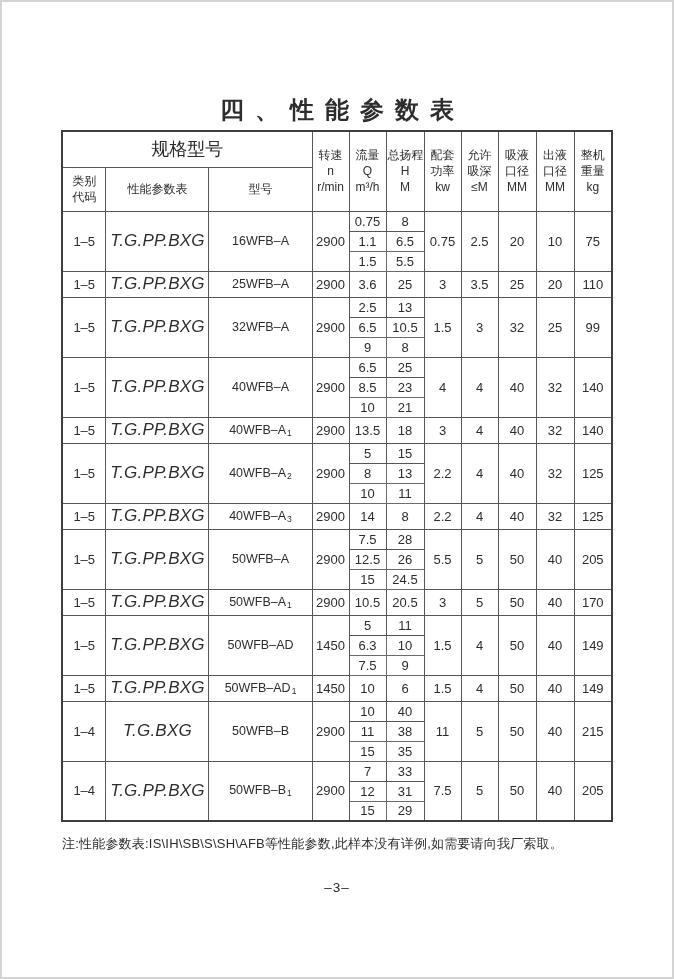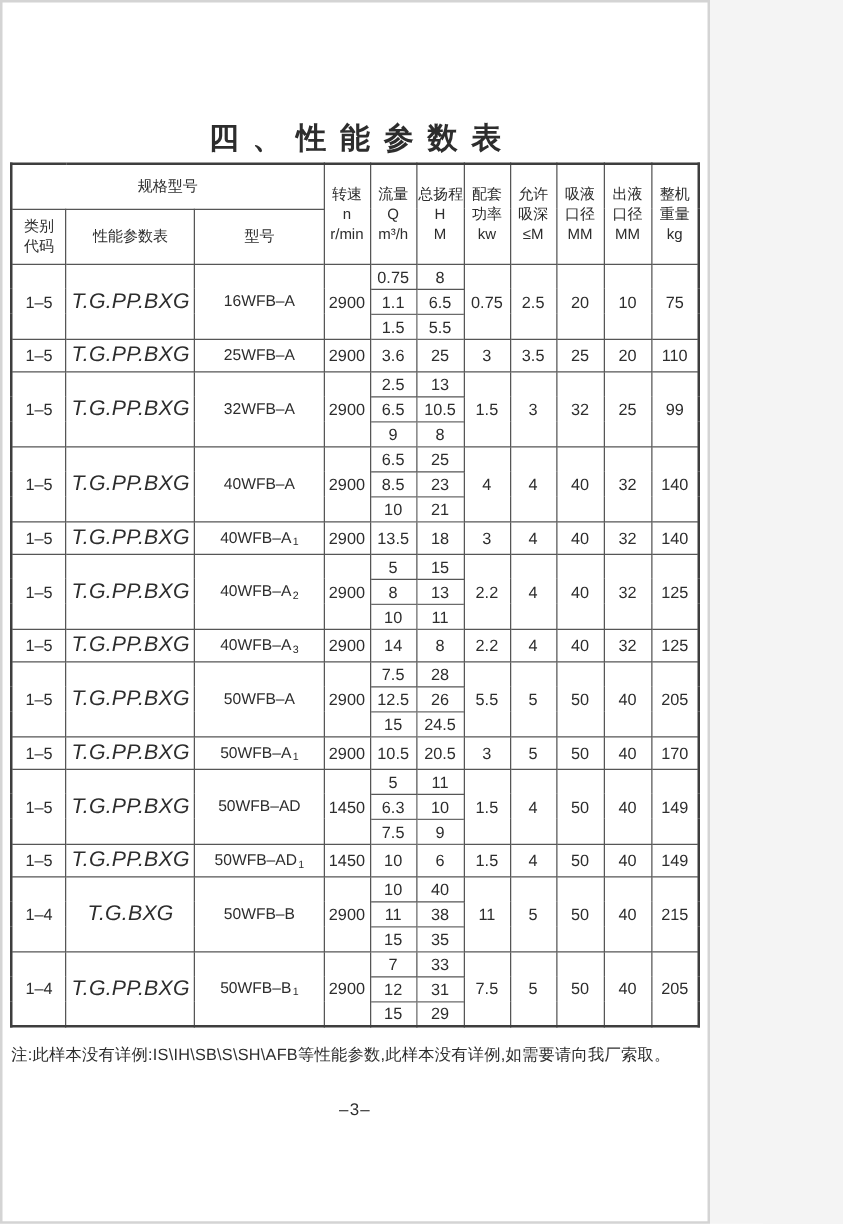--- a/index.html
+++ b/index.html
@@ -5,21 +5,21 @@
   * { box-sizing: border-box; }
   html, body { margin: 0; padding: 0; }
   body {
     width: 674px; height: 979px;
     background: #f4f4f4;
     font-family: "Liberation Sans", "DejaVu Sans", sans-serif;
     color: var(--ink, #2d2d2d);
   }
   .page {
     position: relative;
-    width: 568px; height: 979px;
+    width: 674px; height: 979px;
     background: #ffffff;
     border: 2px solid #d4d4d4;
     overflow: hidden;
   }
   .title {
     margin: 92px 0 0 0;
     text-align: center;
     font-size: 24px;
     font-weight: 600;
     letter-spacing: 11px;
@@ -46,21 +46,21 @@
     vertical-align: middle;
     padding: 0 1px;
     overflow: hidden;
   }
   thead th {
     font-weight: normal;
     font-size: 12px;
     line-height: 1.35;
     white-space: nowrap;
   }
-  th.spec-group { height: 36px; font-size: 12px; }
+  th.spec-group { height: 36px; font-size: 18px; }
   tr.header-row-2 th { height: 44px; }
   th.vcol div { white-space: nowrap; }
   tbody td {
     font-size: 13px;
     white-space: nowrap;
   }
   td.c-mat { font-size: 17px; letter-spacing: 0.2px; font-style: italic; }
   td.c-model { font-size: 12.5px; }
   tr.single td { height: 26px; }
   tr.group td.c-qh, tr.subrow td { height: 20px; }
@@ -392,15 +392,15 @@
           <td class="c-qh">12</td>
           <td class="c-qh">31</td>
         </tr>
         <tr class="subrow">
           <td class="c-qh">15</td>
           <td class="c-qh">29</td>
         </tr>
       </tbody>
   </table>
 
-  <div class="note">注:此样本没有详例:IS\IH\SB\S\SH\AFB等性能参数,此样本没有详例,如需要请向我厂索取。</div>
+  <div class="note">注:性能参数表:IS\IH\SB\S\SH\AFB等性能参数,此样本没有详例,如需要请向我厂索取。</div>
   <div class="page-number">–3–</div>
 </div>
 
 </body></html>

